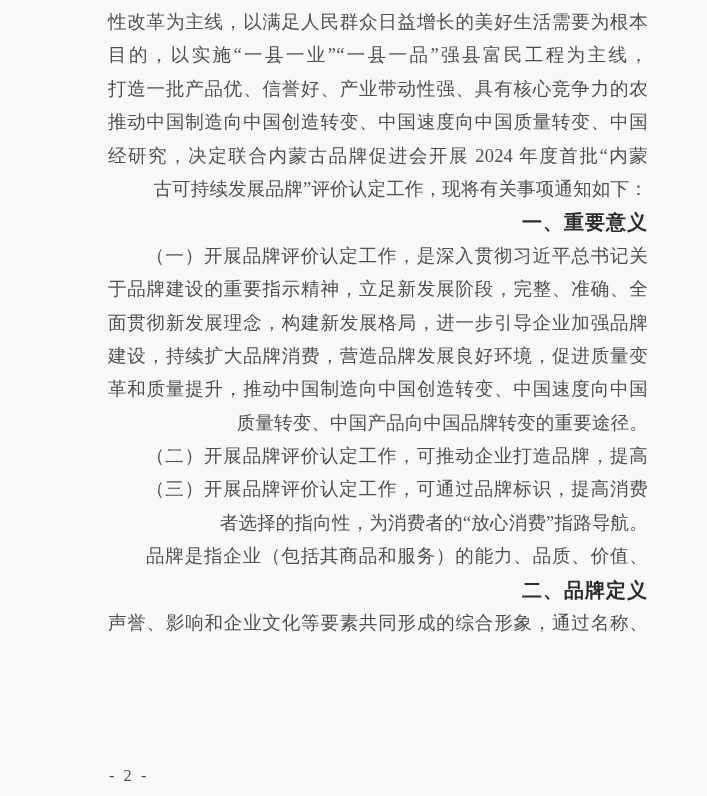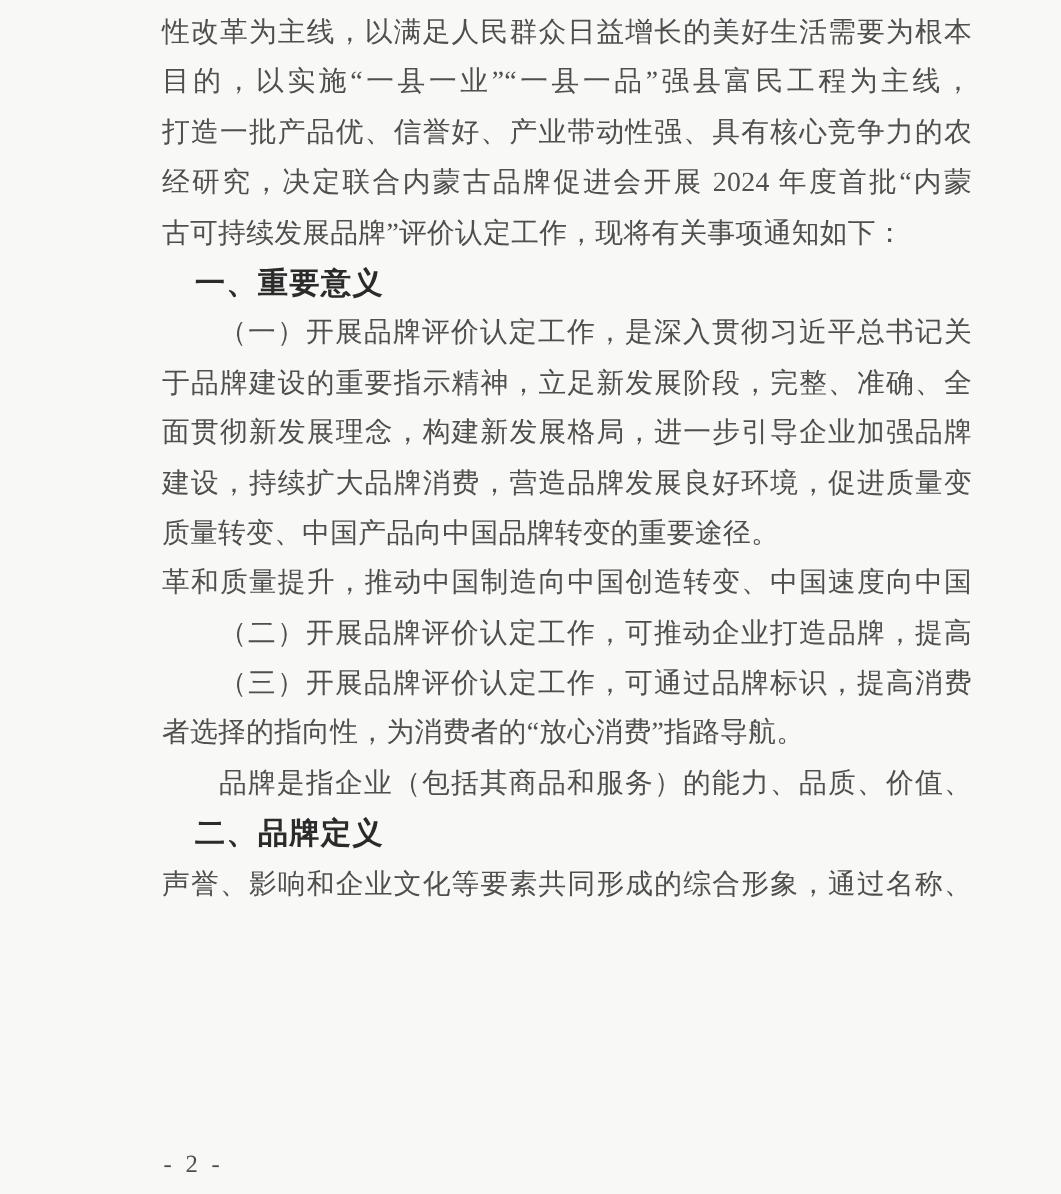--- a/index.html
+++ b/index.html
@@ -24,21 +24,21 @@
     left: 85px;
     top: 6px;
     width: 540px;
   }
   .line {
     height: 33.4px;
     line-height: 33.4px;
     font-size: 18.5px;
     color: var(--body-color, #4f4f4f);
     white-space: nowrap;
-    text-align: left;
+    text-align: right;
     letter-spacing: 0.2px;
   }
   .line.jfy {
     white-space: normal;
     text-align: justify;
     text-align-last: justify;
     text-justify: inter-character;
   }
   .line.indent-1 { padding-left: 22px; width: 518px; }
   .line.indent-2 { padding-left: 38px; width: 502px; }
@@ -61,29 +61,30 @@
   }
 </style>
 </head>
 <body>
 
 <div class="page">
   <div class="doc-body" id="doc-body">
       <div class="line jfy">性改革为主线，以满足人民群众日益增长的美好生活需要为根本</div>
       <div class="line jfy">目的，以实施“一县一业”“一县一品”强县富民工程为主线，</div>
       <div class="line jfy">打造一批产品优、信誉好、产业带动性强、具有核心竞争力的农</div>
+      <div class="line jfy">推动中国制造向中国创造转变、中国速度向中国质量转变、中国</div>
       <div class="line jfy">经研究，决定联合内蒙古品牌促进会开展 2024 年度首批“内蒙</div>
       <div class="line">古可持续发展品牌”评价认定工作，现将有关事项通知如下：</div>
       <div class="line heading indent-1">一、重要意义</div>
       <div class="line jfy indent-2">（一）开展品牌评价认定工作，是深入贯彻习近平总书记关</div>
       <div class="line jfy">于品牌建设的重要指示精神，立足新发展阶段，完整、准确、全</div>
       <div class="line jfy">面贯彻新发展理念，构建新发展格局，进一步引导企业加强品牌</div>
       <div class="line jfy">建设，持续扩大品牌消费，营造品牌发展良好环境，促进质量变</div>
+      <div class="line jfy">革和质量提升，推动中国制造向中国创造转变、中国速度向中国</div>
       <div class="line">质量转变、中国产品向中国品牌转变的重要途径。</div>
-      <div class="line jfy">革和质量提升，推动中国制造向中国创造转变、中国速度向中国</div>
       <div class="line jfy indent-2">（二）开展品牌评价认定工作，可推动企业打造品牌，提高</div>
       <div class="line jfy indent-2">（三）开展品牌评价认定工作，可通过品牌标识，提高消费</div>
       <div class="line">者选择的指向性，为消费者的“放心消费”指路导航。</div>
       <div class="line jfy indent-2">品牌是指企业（包括其商品和服务）的能力、品质、价值、</div>
       <div class="line heading indent-1">二、品牌定义</div>
       <div class="line jfy">声誉、影响和企业文化等要素共同形成的综合形象，通过名称、</div>
     </div>
   <div class="page-number">- 2 -</div>
 </div>
 

